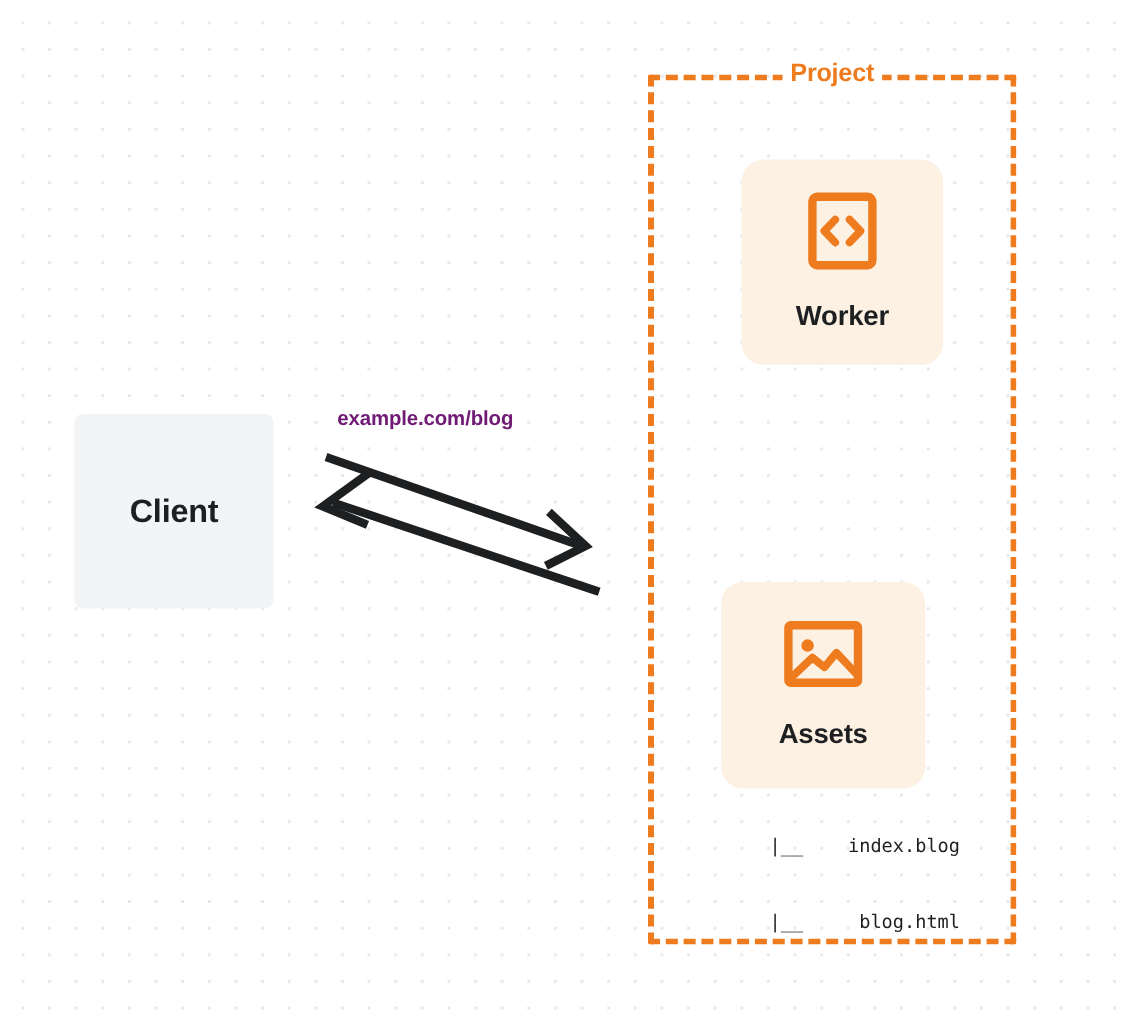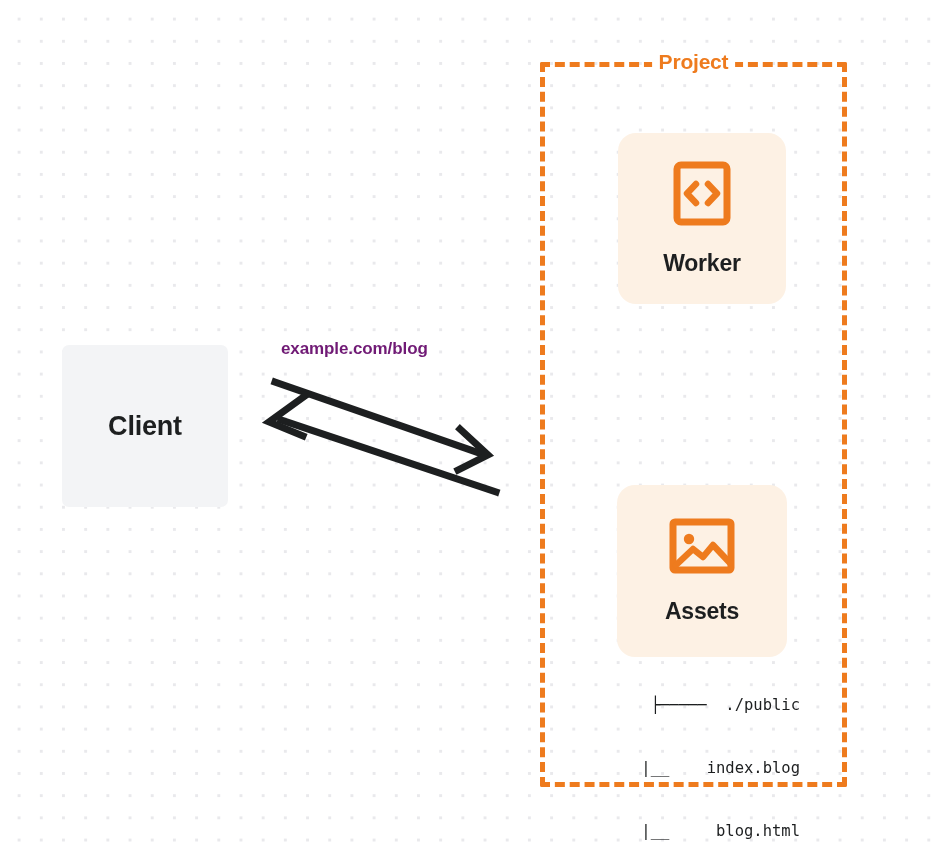--- a/index.html
+++ b/index.html
@@ -95,21 +95,21 @@
     align-items: center;
     justify-content: center;
   }
   #worker-node {
     left: 73px;
     top: 66px;
     width: 168px;
     height: 171px;
   }
   #assets-node {
-    left: 72px;
+    left: 56px;
     top: 418px;
     width: 170px;
     height: 172px;
   }
   .node-icon {
     display: block;
     margin-bottom: 20px;
   }
   .node-label {
     font-size: 23px;
@@ -176,19 +176,18 @@
       <svg width="66" height="56" viewBox="0 0 66 56" xmlns="http://www.w3.org/2000/svg">
         <rect x="4" y="4" width="58" height="48" rx="2" ry="2" fill="none" stroke="#ee7b1e" stroke-width="7"></rect>
         <circle cx="20" cy="21" r="5.2" fill="#ee7b1e"></circle>
         <polyline points="7,47 24,31 34,39 44,27 61,45" fill="none" stroke="#ee7b1e" stroke-width="6.5" stroke-linecap="round" stroke-linejoin="round"></polyline>
       </svg>
     </span>
     <span class="node-label">Assets</span>
   </div>
 
   <div id="file-tree">
-    <span class="tree-line">├─────  ./public</span>
     <span class="tree-line">     |__    index.blog</span>
     <span class="tree-line">     |__     blog.html</span>
     
   </div>
 
 </div>
 
 </body></html>

